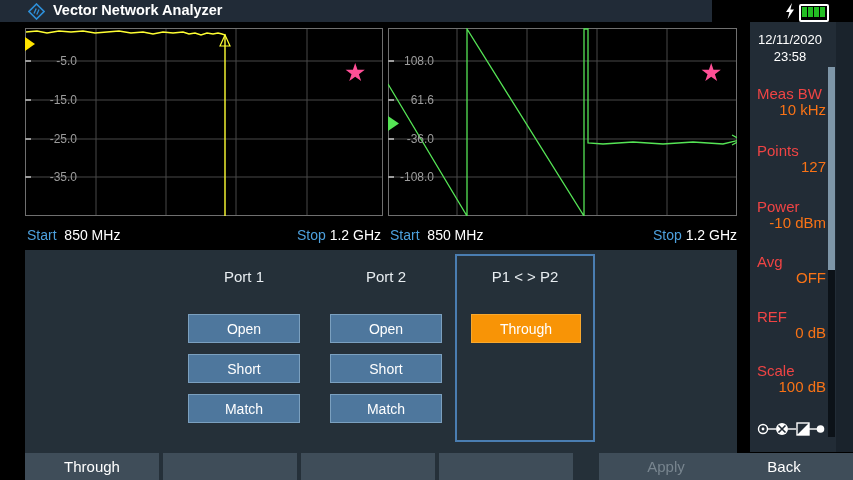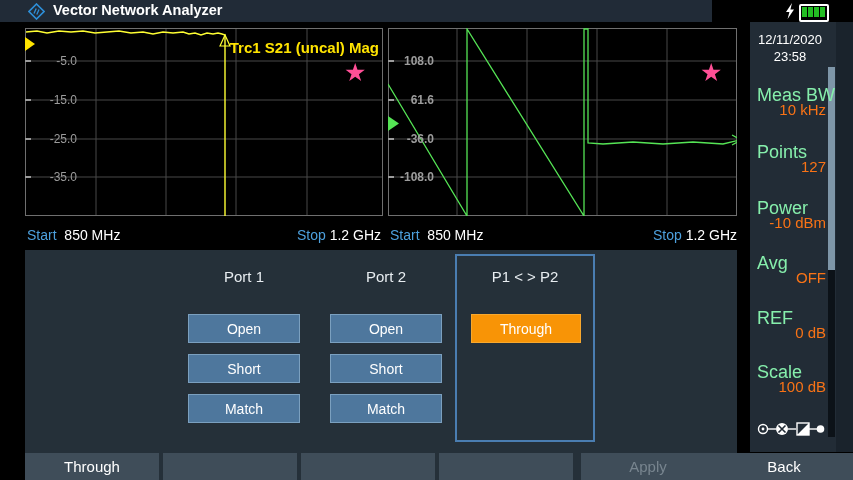--- a/index.html
+++ b/index.html
@@ -11,21 +11,21 @@
   .app-title{position:absolute;left:53px;top:2px;font-size:14.5px;font-weight:600;color:#fff;}
   .bolt{position:absolute;left:785px;top:3px;width:10px;height:16px;}
   .battery{position:absolute;left:799px;top:4px;width:24px;height:12px;border:2px solid #fff;border-radius:2px;display:flex;gap:1px;padding:1px;box-sizing:content-box;}
   .battery .bar{width:5px;height:10px;background:#23bd23;}
   
   .chart{position:absolute;top:28px;}
   .chart.c1{left:25px;width:358px;height:188px;}
   .chart.c2{left:388px;width:349px;height:188px;}
   .chart svg{position:absolute;left:0;top:0;}
   .ytick{position:absolute;font-size:12px;color:#9c9c9c;text-align:right;width:52px;height:14px;}
-  .c2 .ytick{width:46px;font-weight:bold;}
+  .c2 .ytick{width:46px;}
   .chart-title{position:absolute;top:11px;right:4px;font-size:15px;font-weight:bold;white-space:nowrap;}
   .c1 .chart-title{color:#ffe400;}
   .c2 .chart-title{color:#41dd41;}
   .c2 .chart-title .hl{background:#41dd41;color:#000;padding:0 1px;}
   .star{position:absolute;font-size:25px;color:#ff4f96;line-height:25px;}
   .c1 .star{left:319px;top:32px;}
   .c2 .star{left:312px;top:32px;}
   
   .freqrow{position:absolute;top:227px;height:20px;font-size:14px;color:#fff;}
   .freqrow.f1{left:27px;width:354px;}
@@ -42,21 +42,21 @@
   .cbtn.orange{background:#f89406;border-color:#f8a82e;width:110px;}
   .colA{left:163px;} .colB{left:305px;} .colC{left:446px;}
   .row0{top:64px;} .row1{top:104px;} .row2{top:144px;}
   
   .sidebar{position:absolute;left:738px;top:22px;width:115px;height:430px;background:#222c36;margin-left:12px;}
   .side-strip{position:absolute;left:86px;top:0;width:29px;height:430px;background:#1a232c;}
   .scroll-track{position:absolute;left:78px;top:45px;width:7px;height:370px;background:#0c1218;}
   .scroll-thumb{position:absolute;left:78px;top:45px;width:7px;height:203px;background:#7e96a8;cursor:pointer;}
   .datetime{position:absolute;left:0;top:9px;width:80px;text-align:center;color:#fff;font-size:13px;line-height:17px;}
   .param{position:absolute;left:0;width:78px;}
-  .p-label{position:absolute;left:7px;top:0;font-size:18px;color:#86efac;white-space:nowrap;}
+  .p-label{position:absolute;left:7px;top:0;font-size:15px;color:#ef4444;white-space:nowrap;}
   .p-value{position:absolute;right:2px;top:16px;font-size:15px;color:#f97316;white-space:nowrap;}
   .circuit{position:absolute;left:7px;top:398px;}
   
   .softkey{position:absolute;top:453px;height:27px;background:#3f4d59;color:#fff;
            font-size:15px;text-align:center;line-height:27px;cursor:pointer;}
   .softkey.disabled{color:#78858f;cursor:default;}
 </style>
 </head>
 <body>
 
@@ -99,21 +99,20 @@
           <line x1="0" y1="149" x2="6" y2="149"></line>
       </g>
       <polygon points="0,9 0,23 10,16" fill="#ffe400"></polygon>
       <polyline fill="none" stroke="#ffff33" stroke-width="1.4" points="1,4 12,3 22,5 34,3 46,4 58,3 70,5 82,4 94,3 106,5 118,4 128,6 138,4 148,5 158,4 164,6 170,5 176,7 182,5 188,6 193,5 197,6 200,7 200,188"></polyline>
       <polygon points="195,18 200,7 205,18" fill="none" stroke="#ffff33" stroke-width="1.2"></polygon>
     </svg>
     <div class="ytick" style="left:0;top:26px">-5.0</div>
     <div class="ytick" style="left:0;top:65px">-15.0</div>
     <div class="ytick" style="left:0;top:104px">-25.0</div>
     <div class="ytick" style="left:0;top:142px">-35.0</div>
-    <div class="chart-title">Trc1 S21 (uncal) Mag</div>
     <div class="star">★</div>
   </div>
 
   <div class="chart c2">
     <svg width="349" height="188" viewBox="0 0 349 188">
       <rect x="0.5" y="0.5" width="348" height="187" fill="#000" stroke="#6f6f6f"></rect>
       <g stroke="#484848" stroke-width="1">
         <line x1="69" y1="1" x2="69" y2="187"></line>
           <line x1="139" y1="1" x2="139" y2="187"></line>
         <line x1="209" y1="1" x2="209" y2="187"></line>
@@ -211,16 +210,16 @@
       <polygon points="40,15 52,3 52,15" fill="#fff"></polygon>
       <line x1="52" y1="9" x2="60" y2="9" stroke="#fff" stroke-width="1.4"></line>
       <circle cx="63.5" cy="9" r="3.8" fill="#fff"></circle>
     </svg>
   </div>
 
   <div class="softkey" style="left:25px;width:134px">Through</div>
   <div class="softkey" style="left:163px;width:134px"></div>
   <div class="softkey" style="left:301px;width:134px"></div>
   <div class="softkey" style="left:439px;width:134px"></div>
-  <div class="softkey disabled" style="left:581px;width:134px">Apply</div>
+  <div class="softkey disabled" style="left:599px;width:134px">Apply</div>
   <div class="softkey" style="left:715px;width:138px">Back</div>
 
 </div>
 
 </body></html>

